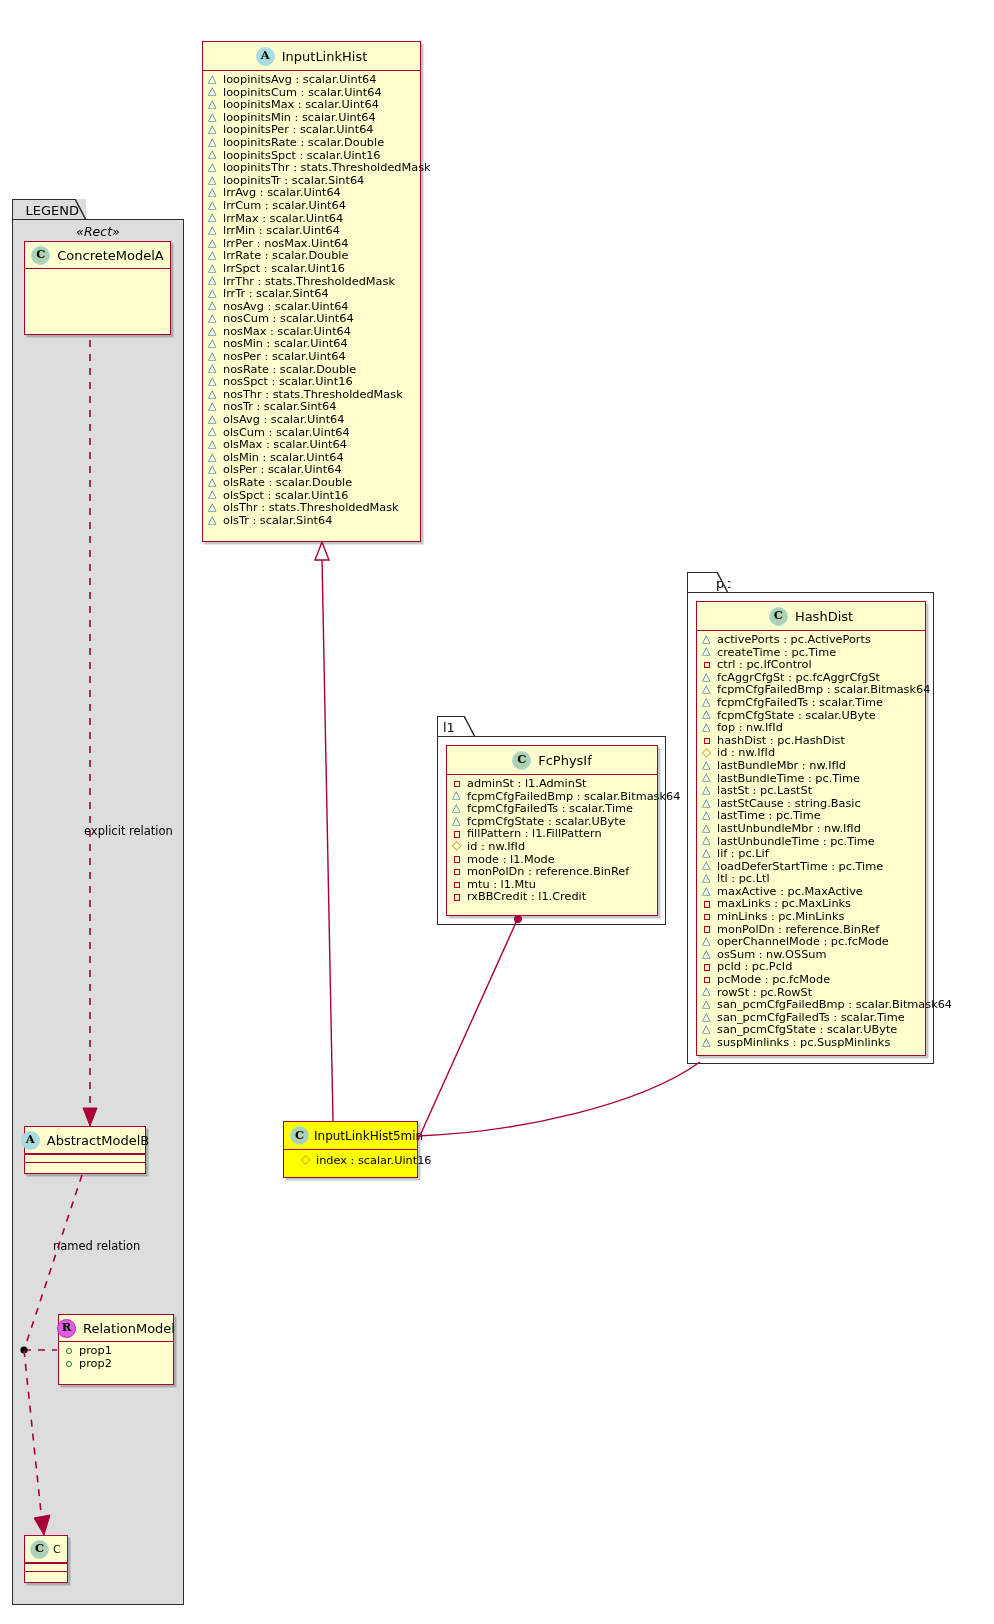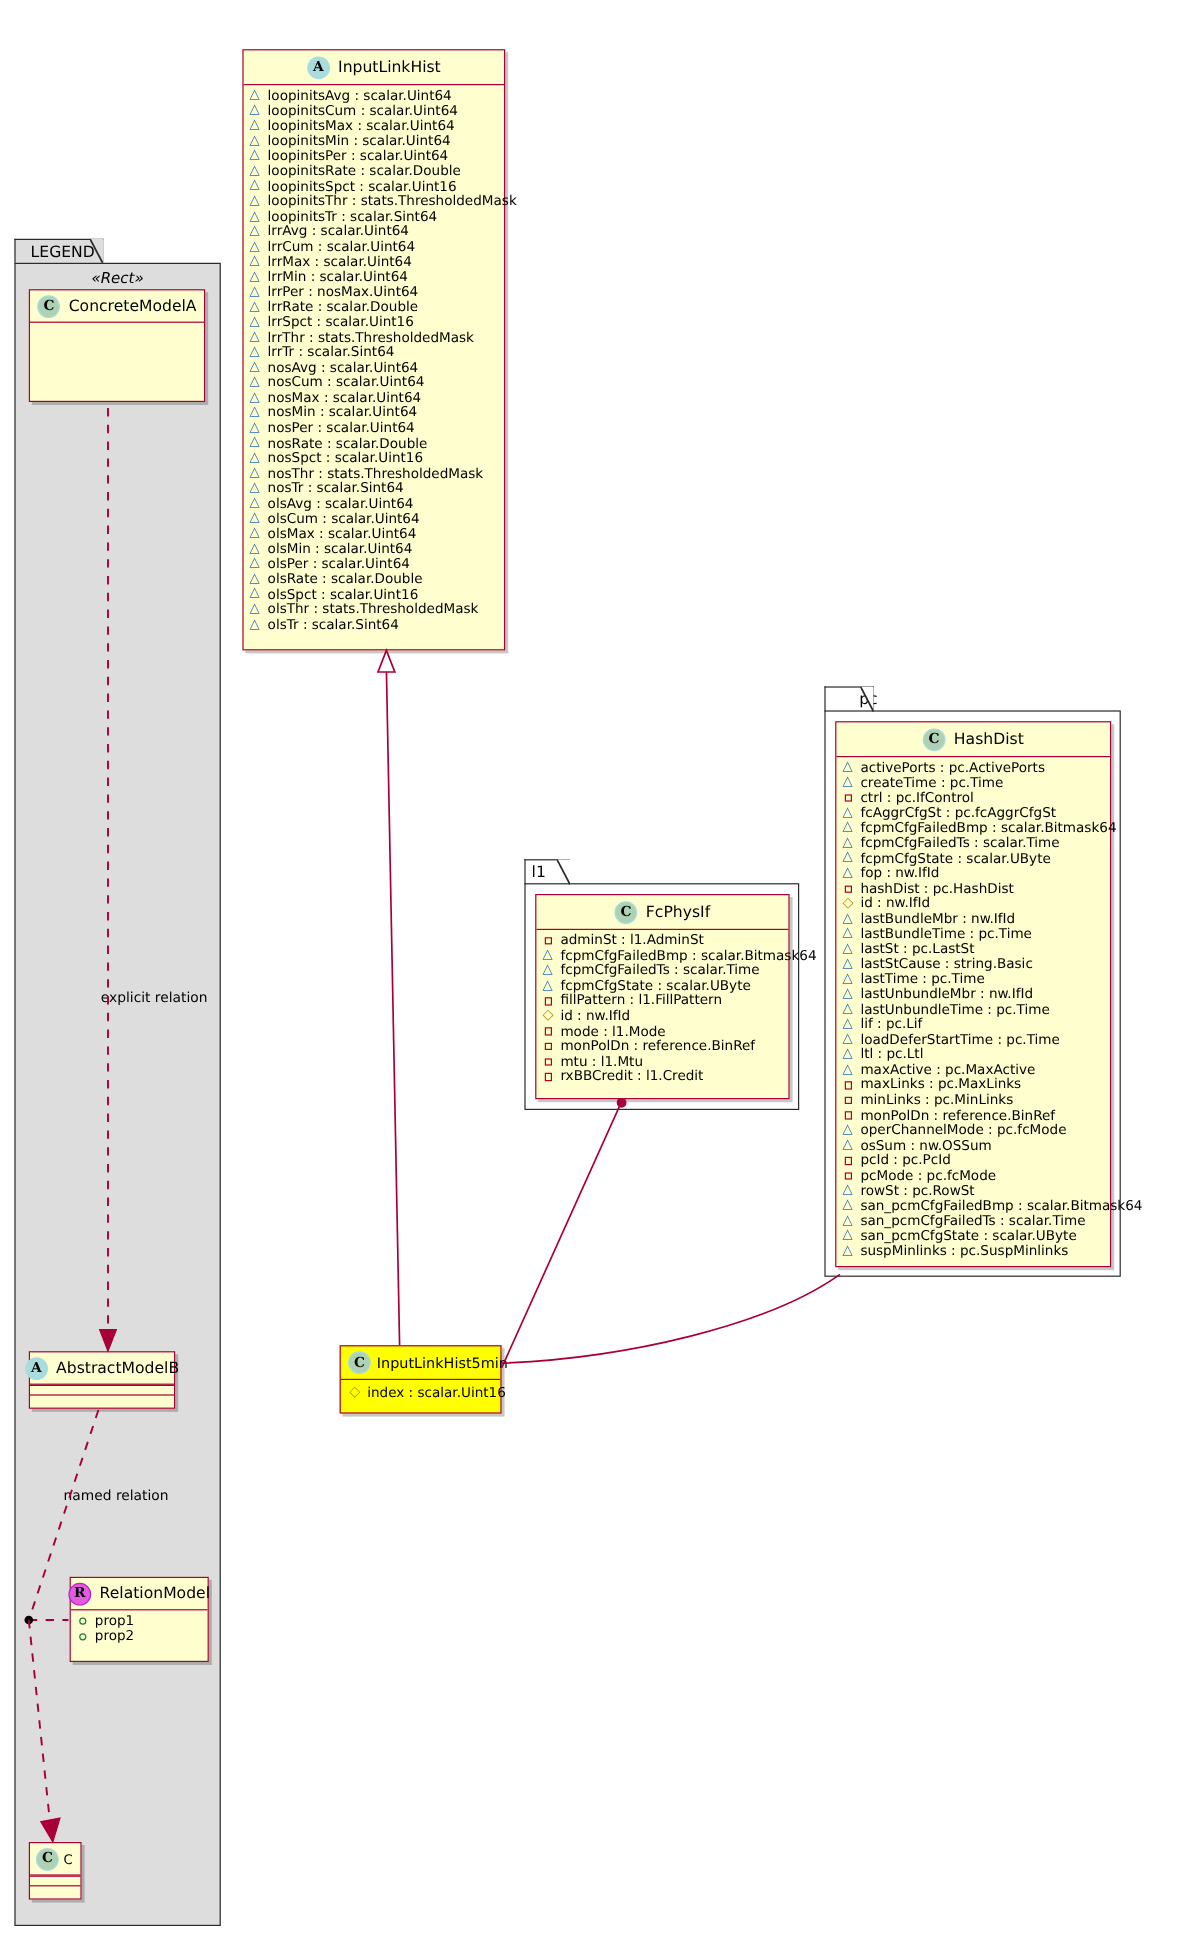--- a/index.html
+++ b/index.html
@@ -517,21 +517,21 @@
           <span>suspMinlinks : pc.SuspMinlinks</span>
         </div>
       </div>
   </div>
 
   <div class="cls hl" style="left:283px;top:1121px;width:135px;height:57px;">
     <div class="cls-title small" style="height:28px;justify-content:flex-start;gap:5px;padding:0 6px;">
       <span class="circ c">C</span>
       <span class="cls-name" style="font-size:12px;">InputLinkHist5min</span>
     </div>
-    <div class="attrs" id="ilh5-attrs" style="padding:5px 2px;">
+    <div class="attrs" id="ilh5-attrs" style="padding:5px 12px;">
         <div class="attr">
           <span class="vis naming"></span>
           <span>index : scalar.Uint16</span>
         </div>
       </div>
   </div>
 
   <svg class="lines">
 
     <line x1="333" y1="1121" x2="322" y2="558" stroke="#a80036" stroke-width="1.4"></line>

